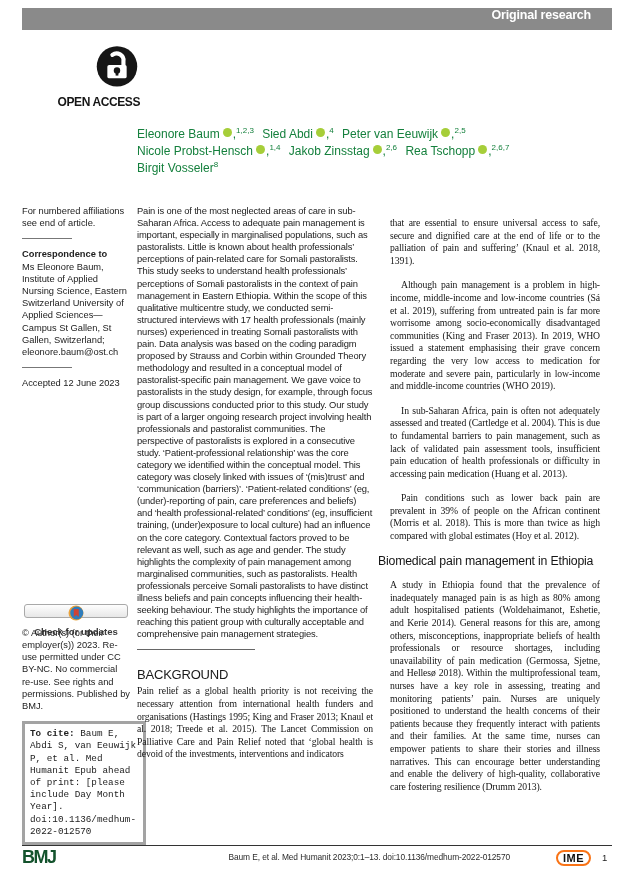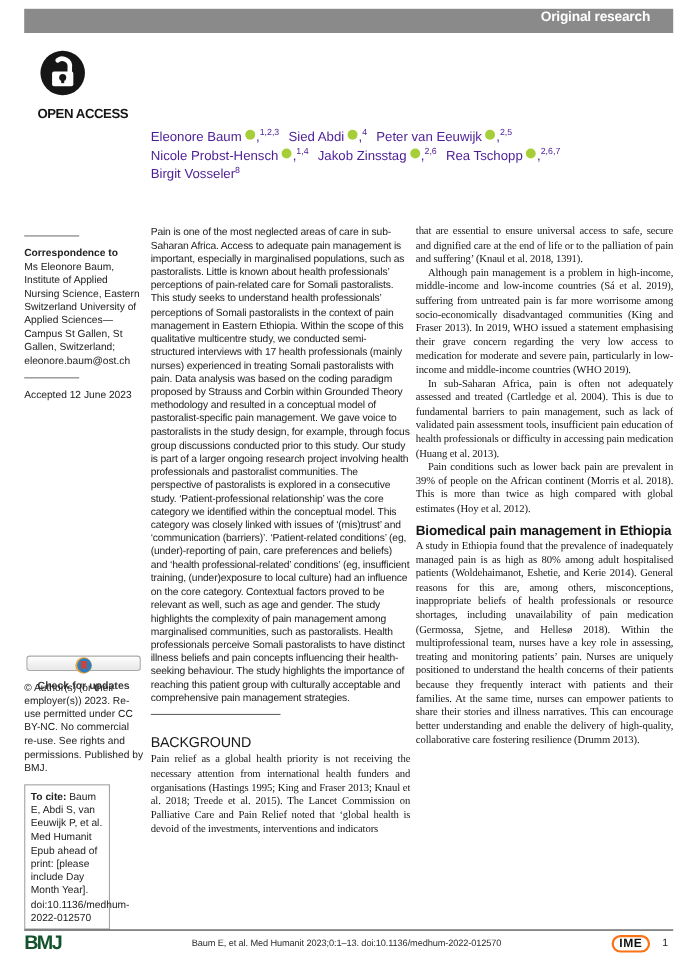--- a/index.html
+++ b/index.html
@@ -12,30 +12,30 @@
 
   
   .banner{
     position:absolute;left:22px;top:8px;width:590px;height:22px;
     background:#8a8a8a;color:#fff;display:flex;align-items:flex-start;
     justify-content:flex-end;padding-right:21px;box-sizing:border-box;
     font-size:12.5px;font-weight:bold;letter-spacing:-0.2px;
   }
 
   
-  .oa{position:absolute;left:34px;top:42px;width:88px;text-align:left;}
+  .oa{position:absolute;left:52px;top:42px;width:88px;text-align:right;}
   .oa-logo{display:inline-block;}
   .oa-label{font-weight:bold;font-size:12px;letter-spacing:-0.4px;margin-top:3px;color:#161616;}
 
   
   .title{
     position:absolute;left:137px;top:36px;width:480px;
     font-size:18.5px;line-height:26px;font-weight:700;letter-spacing:-0.6px;color:#111;
   }
-  .authors{position:absolute;left:137px;top:116px;width:480px;font-size:12px;line-height:17px;color:#4c1d95;}
+  .authors{position:absolute;left:137px;top:126px;width:480px;font-size:12px;line-height:17px;color:#15803d;}
   .author{margin-right:5px;white-space:normal;}
   .orcid{
     display:inline-block;width:9px;height:9px;border-radius:50%;
     background:#a6ce39;margin:0 1px 0 3px;vertical-align:1px;
   }
   .authors sup{font-size:8px;line-height:0;}
 
   
   .sidebar{
     position:absolute;left:22px;top:205px;width:108px;height:640px;
@@ -48,47 +48,47 @@
   .sb-rule{width:50px;border-top:1px solid #777;margin:9px 0;}
   .sb-bold{font-weight:bold;}
   .sb-bottom{margin-top:auto;}
   .check-btn{
     display:flex;align-items:center;gap:5px;width:104px;height:14px;
     border:1px solid #a9a9a9;border-radius:3px;
     background:linear-gradient(#fefefe,#e7e7e7);
     font-family:"Liberation Sans",sans-serif;font-size:9.6px;font-weight:bold;color:#3c3c3c;
     padding:0 8px;box-sizing:border-box;margin:0 0 9px 2px;cursor:pointer;flex-direction:column;
   }
-  .cite-box{border:1px solid #a3a3a3;padding:4px 5px;margin-top:9px;width:78px;box-sizing:border-box;}
+  .cite-box{border:3px solid #a3a3a3;padding:4px 5px;margin-top:9px;width:124px;box-sizing:border-box;font-family:Liberation Mono, monospace;}
 
   
   .midcol{position:absolute;left:137px;top:205px;width:236px;height:640px;overflow:hidden;}
   .abs-heading{font-size:13px;font-weight:800;letter-spacing:-0.2px;margin:0 0 3px 0;}
   .abs-text{font-size:9.4px;line-height:12.1px;letter-spacing:-0.15px;color:#1c1c1c;}
   .mid-rule{width:118px;border-top:1px solid #666;margin:9px 0 17px 0;}
   .bg-heading{font-size:13px;font-weight:400;letter-spacing:-0.2px;margin:0 0 3px 0;}
   .serif{
     font-family:"Liberation Serif",serif;font-size:9.7px;line-height:12.6px;
     letter-spacing:-0.1px;text-align:justify;color:#151515;
   }
 
   
   .rightcol{position:absolute;left:378px;top:205px;width:234px;height:640px;overflow:hidden;}
-  .rightcol p{margin:0;}
+  .rightcol p{margin:12px;}
   .indent{text-indent:11px;}
-  .sub-heading{font-size:12.3px;font-weight:700;letter-spacing:-0.2px;margin:7px 0 2px 0;font-family:"Liberation Sans",sans-serif;}
+  .sub-heading{font-size:12.3px;font-weight:400;letter-spacing:-0.2px;margin:7px 0 2px 0;font-family:"Liberation Sans",sans-serif;}
 
   
   .footer-rule{position:absolute;left:22px;top:845px;width:590px;border-top:1.3px solid #333;}
   .bmj-logo{
     position:absolute;left:22px;top:847px;
     font-size:18px;font-weight:800;letter-spacing:-1.5px;color:#14532d;
   }
   .footer-cite{
-    position:absolute;left:120px;top:852px;width:390px;text-align:center;
+    position:absolute;left:120px;top:852px;width:390px;text-align:right;
     font-size:8.4px;color:#2b2b2b;letter-spacing:-0.1px;
   }
   .ime{
     position:absolute;left:556px;top:850px;
     border:2px solid #f97316;border-radius:9px;padding:0px 5px;
     font-size:11px;font-weight:800;letter-spacing:0.5px;color:#111;
   }
   .page-num{position:absolute;left:602px;top:852px;font-size:9.5px;color:#222;}
 </style>
 </head>
@@ -120,20 +120,21 @@
     <span class="author"><span>Peter van Eeuwijk</span><span class="orcid"></span><span>,</span><sup>2,5</sup></span>
     <br>
     <span class="author"><span>Nicole Probst-Hensch</span><span class="orcid"></span><span>,</span><sup>1,4</sup></span>
     <span class="author"><span>Jakob Zinsstag</span><span class="orcid"></span><span>,</span><sup>2,6</sup></span>
     <span class="author"><span>Rea Tschopp</span><span class="orcid"></span><span>,</span><sup>2,6,7</sup></span>
     <br>
     <span class="author"><span>Birgit Vosseler</span><sup>8</sup></span>
   </div>
 
   <div class="sidebar">
+    <div>For numbered affiliations see end of article.</div>
     <div class="sb-rule"></div>
     <div>
       <div class="sb-bold">Correspondence to</div>
       <span>Ms Eleonore Baum, Institute of Applied Nursing Science, Eastern Switzerland University of Applied Sciences—Campus St Gallen, St Gallen, Switzerland;</span>
       <span class="sb-link">eleonore.baum@ost.ch</span>
     </div>
     <div class="sb-rule"></div>
     <div>Accepted 12 June 2023</div>
 
     <div class="sb-bottom">

